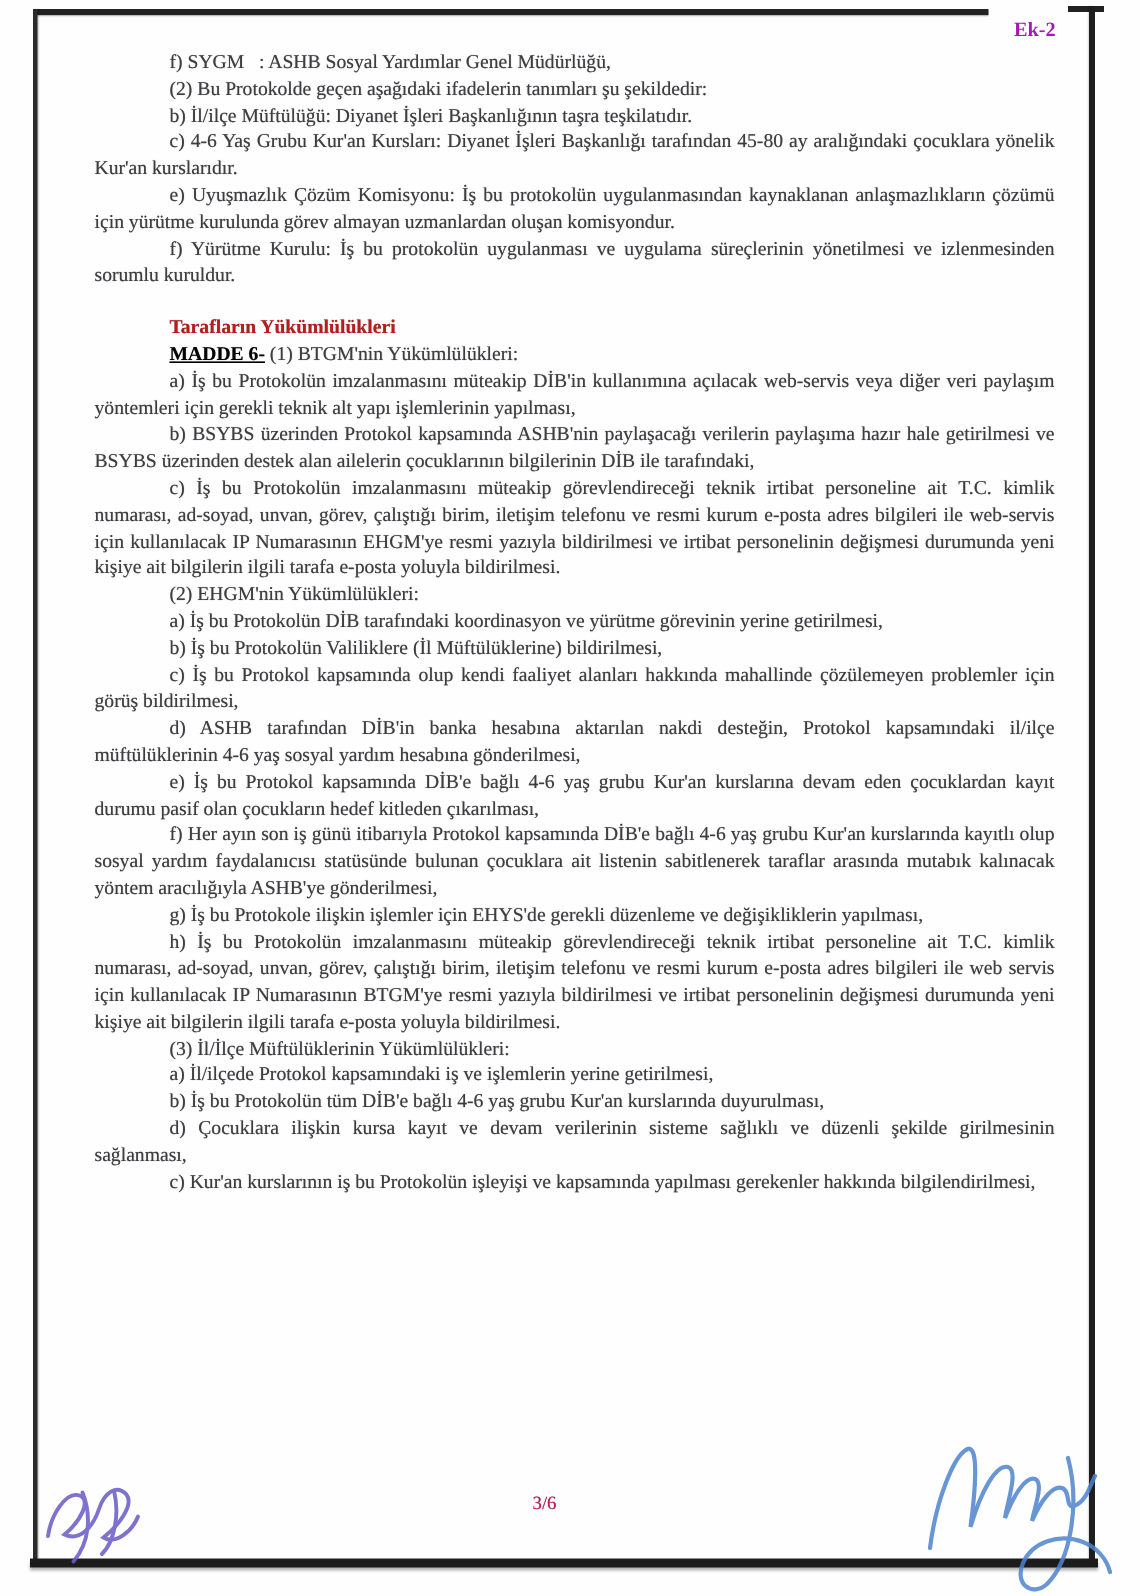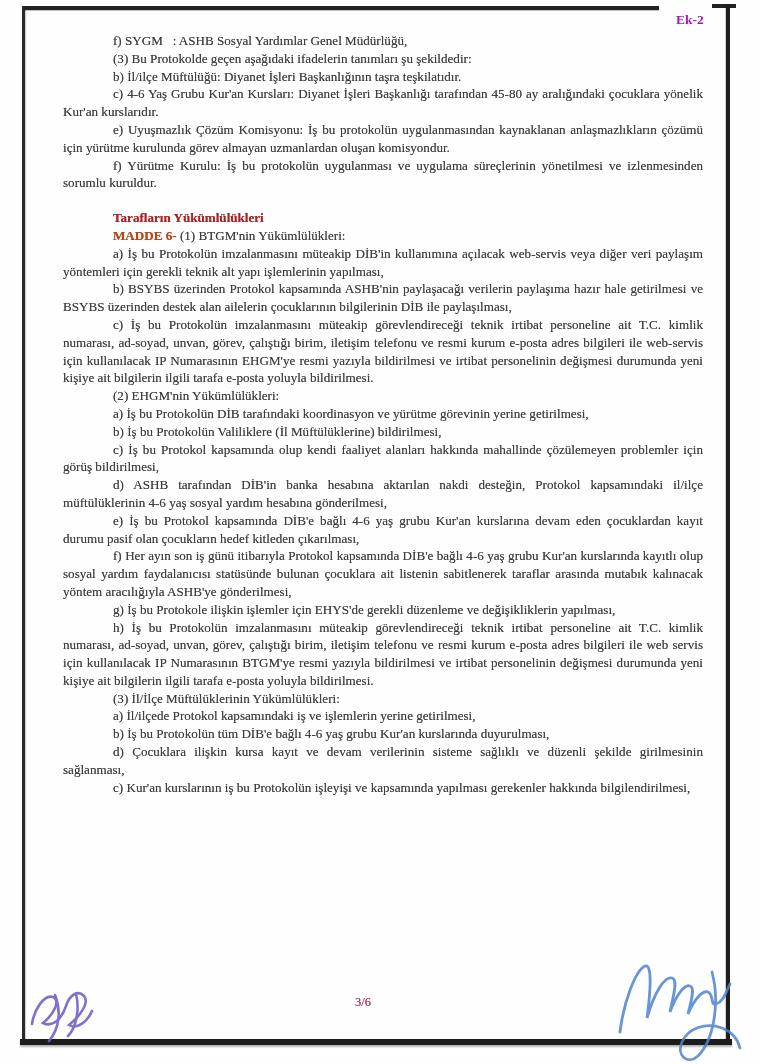--- a/index.html
+++ b/index.html
@@ -55,21 +55,21 @@
     margin: 0;
     text-align: justify;
     text-indent: 50px;
   }
   .para.heading {
     font-weight: bold;
     text-align: left;
     margin-top: 17px;
     color: #b91c1c;
   }
-  .para b { color: #c2410c; }
+  .para b { color: #000000; text-decoration: underline; }
   .page-number {
     position: absolute; left: 63px; top: 995px; width: 600px;
     text-align: center; font-size: 12.5px; color: #be185d;
     text-shadow: 0 0 0.6px rgba(90,90,95,.7);
   }
   .sig { position: absolute; pointer-events: none; }
   .sig-left  { left: 24px;  top: 968px; }
   .sig-right { left: 612px; top: 948px; }
 </style>
 </head>
@@ -80,29 +80,29 @@
   <div class="frame-top"></div>
   <div class="frame-top-right"></div>
   <div class="frame-left"></div>
   <div class="frame-right"></div>
   <div class="frame-bottom"></div>
 
   <div class="annex">Ek-2</div>
 
   <div class="content">
       <p class="para">f) SYGM&nbsp;&nbsp;&nbsp;: ASHB Sosyal Yardımlar Genel Müdürlüğü,</p>
-      <p class="para">(3) Bu Protokolde geçen aşağıdaki ifadelerin tanımları şu şekildedir:</p>
+      <p class="para">(2) Bu Protokolde geçen aşağıdaki ifadelerin tanımları şu şekildedir:</p>
       <p class="para">b) İl/ilçe Müftülüğü: Diyanet İşleri Başkanlığının taşra teşkilatıdır.</p>
       <p class="para">c) 4-6 Yaş Grubu Kur'an Kursları: Diyanet İşleri Başkanlığı tarafından 45-80 ay aralığındaki çocuklara yönelik Kur'an kurslarıdır.</p>
       <p class="para">e) Uyuşmazlık Çözüm Komisyonu: İş bu protokolün uygulanmasından kaynaklanan anlaşmazlıkların çözümü için yürütme kurulunda görev almayan uzmanlardan oluşan komisyondur.</p>
       <p class="para">f) Yürütme Kurulu: İş bu protokolün uygulanması ve uygulama süreçlerinin yönetilmesi ve izlenmesinden sorumlu kuruldur.</p>
       <p class="para heading">Tarafların Yükümlülükleri</p>
       <p class="para"><b>MADDE 6-</b> (1) BTGM'nin Yükümlülükleri:</p>
       <p class="para">a) İş bu Protokolün imzalanmasını müteakip DİB'in kullanımına açılacak web-servis veya diğer veri paylaşım yöntemleri için gerekli teknik alt yapı işlemlerinin yapılması,</p>
-      <p class="para">b) BSYBS üzerinden Protokol kapsamında ASHB'nin paylaşacağı verilerin paylaşıma hazır hale getirilmesi ve BSYBS üzerinden destek alan ailelerin çocuklarının bilgilerinin DİB ile paylaşılması,</p>
+      <p class="para">b) BSYBS üzerinden Protokol kapsamında ASHB'nin paylaşacağı verilerin paylaşıma hazır hale getirilmesi ve BSYBS üzerinden destek alan ailelerin çocuklarının bilgilerinin DİB ile tarafındaki,</p>
       <p class="para">c) İş bu Protokolün imzalanmasını müteakip görevlendireceği teknik irtibat personeline ait T.C. kimlik numarası, ad-soyad, unvan, görev, çalıştığı birim, iletişim telefonu ve resmi kurum e-posta adres bilgileri ile web-servis için kullanılacak IP Numarasının EHGM'ye resmi yazıyla bildirilmesi ve irtibat personelinin değişmesi durumunda yeni kişiye ait bilgilerin ilgili tarafa e-posta yoluyla bildirilmesi.</p>
       <p class="para">(2) EHGM'nin Yükümlülükleri:</p>
       <p class="para">a) İş bu Protokolün DİB tarafındaki koordinasyon ve yürütme görevinin yerine getirilmesi,</p>
       <p class="para">b) İş bu Protokolün Valiliklere (İl Müftülüklerine) bildirilmesi,</p>
       <p class="para">c) İş bu Protokol kapsamında olup kendi faaliyet alanları hakkında mahallinde çözülemeyen problemler için görüş bildirilmesi,</p>
       <p class="para">d) ASHB tarafından DİB'in banka hesabına aktarılan nakdi desteğin, Protokol kapsamındaki il/ilçe müftülüklerinin 4-6 yaş sosyal yardım hesabına gönderilmesi,</p>
       <p class="para">e) İş bu Protokol kapsamında DİB'e bağlı 4-6 yaş grubu Kur'an kurslarına devam eden çocuklardan kayıt durumu pasif olan çocukların hedef kitleden çıkarılması,</p>
       <p class="para">f) Her ayın son iş günü itibarıyla Protokol kapsamında DİB'e bağlı 4-6 yaş grubu Kur'an kurslarında kayıtlı olup sosyal yardım faydalanıcısı statüsünde bulunan çocuklara ait listenin sabitlenerek taraflar arasında mutabık kalınacak yöntem aracılığıyla ASHB'ye gönderilmesi,</p>
       <p class="para">g) İş bu Protokole ilişkin işlemler için EHYS'de gerekli düzenleme ve değişikliklerin yapılması,</p>
       <p class="para">h) İş bu Protokolün imzalanmasını müteakip görevlendireceği teknik irtibat personeline ait T.C. kimlik numarası, ad-soyad, unvan, görev, çalıştığı birim, iletişim telefonu ve resmi kurum e-posta adres bilgileri ile web servis için kullanılacak IP Numarasının BTGM'ye resmi yazıyla bildirilmesi ve irtibat personelinin değişmesi durumunda yeni kişiye ait bilgilerin ilgili tarafa e-posta yoluyla bildirilmesi.</p>

